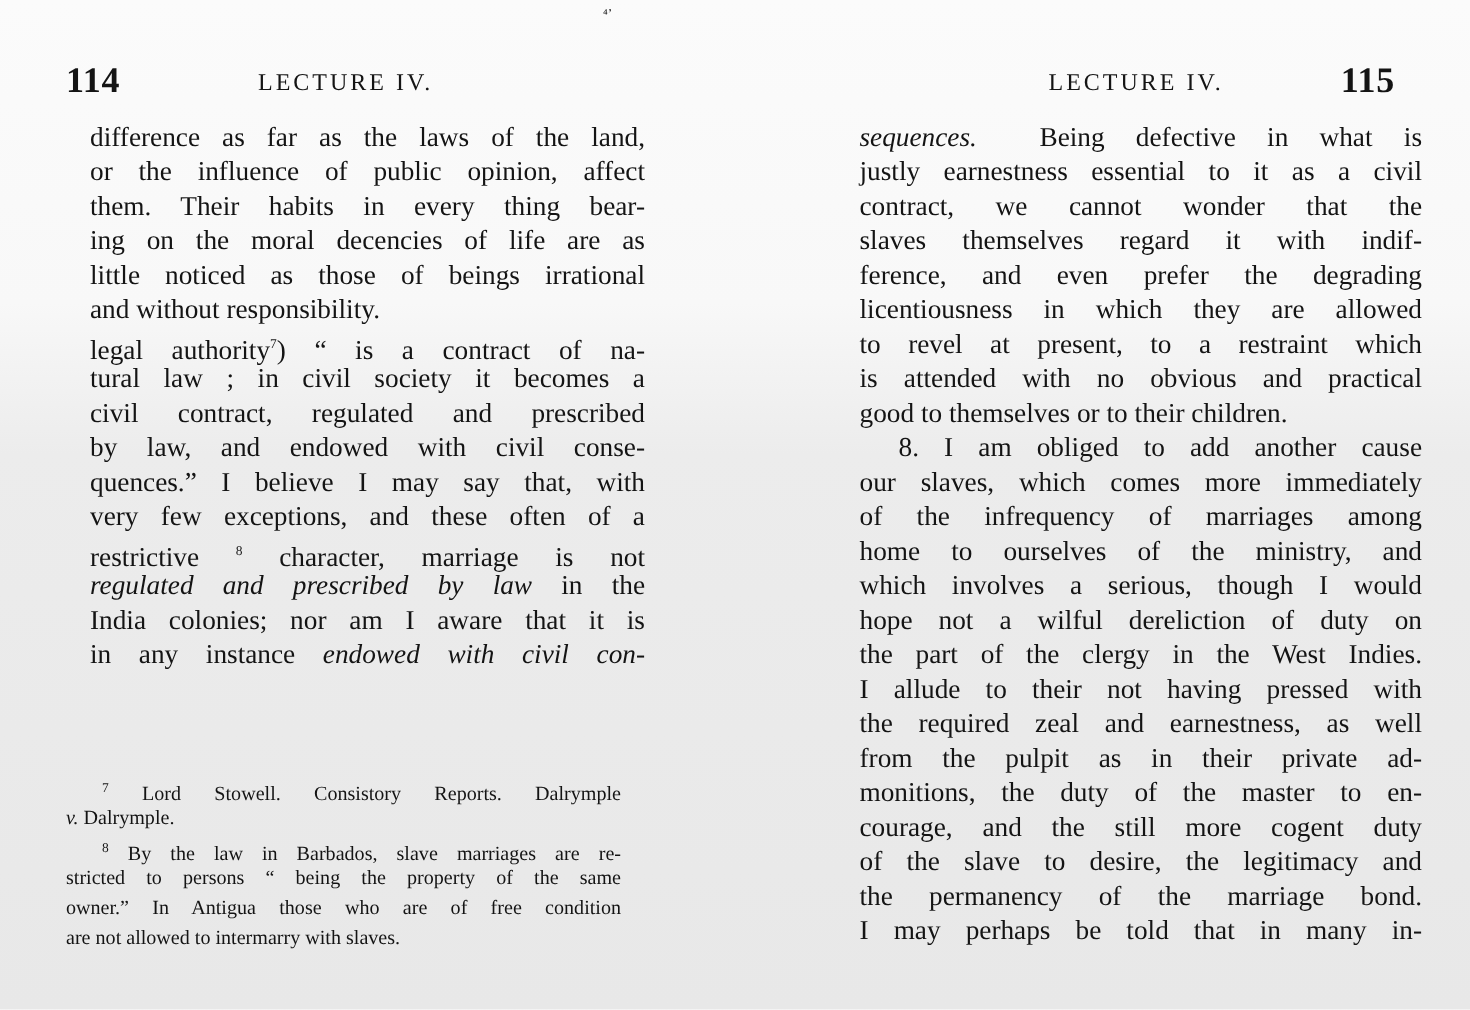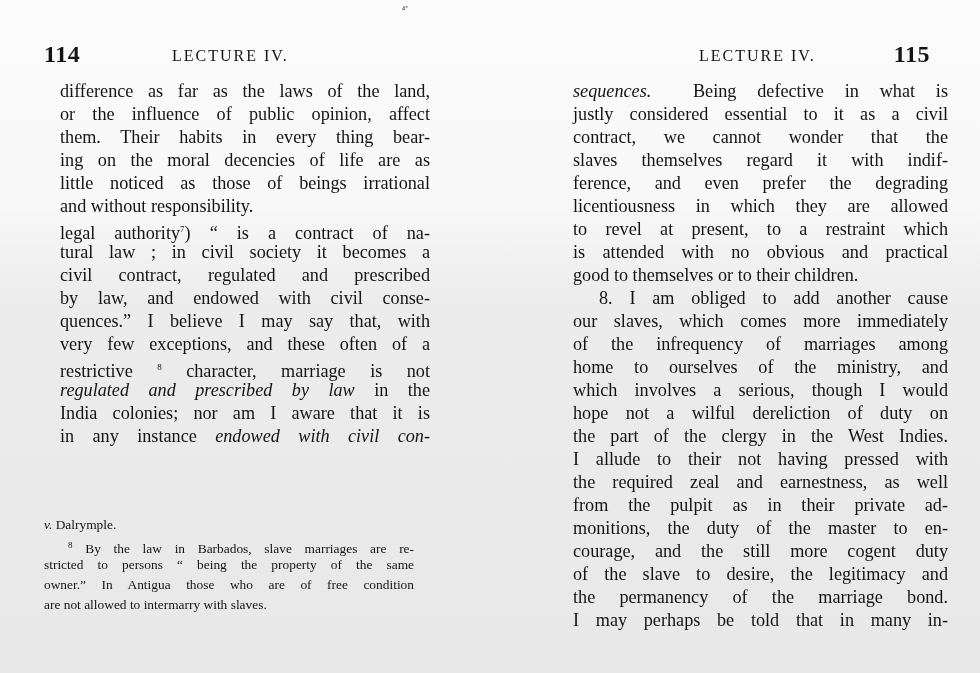--- a/index.html
+++ b/index.html
@@ -60,36 +60,37 @@
     <span class="line">civil contract, regulated and prescribed</span>
     <span class="line">by law, and endowed with civil conse-</span>
     <span class="line">quences.”  I believe I may say that, with</span>
     <span class="line">very few exceptions, and these often of a</span>
     <span class="line"><span>restrictive</span> <span class="sup">8</span> <span>character, marriage is not</span></span>
     <span class="line"><span class="it">regulated and prescribed by law</span> <span>in the</span></span>
     <span class="line">India colonies; nor am I aware that it is</span>
     <span class="line"><span>in any instance</span> <span class="it">endowed with civil con-</span></span>
   </div>
   <div class="footnotes">
+    <span class="fn-line indent"><span class="sup">7</span> <span>Lord Stowell.  Consistory Reports.  Dalrymple</span></span>
     <span class="fn-line last"><span class="it">v.</span> <span>Dalrymple.</span></span>
     <span class="fn-line indent"><span class="sup">8</span> <span>By the law in Barbados, slave marriages are re-</span></span>
     <span class="fn-line">stricted to persons “ being the property of the same</span>
     <span class="fn-line">owner.”  In Antigua those who are of free condition</span>
     <span class="fn-line last">are not allowed to intermarry with slaves.</span>
   </div>
 </div>
 
 <div class="page page-right">
   <div class="running-head">
     <span class="head-title">LECTURE IV.</span>
     <span class="folio">115</span>
   </div>
   <div class="body-text">
     <span class="line"><span class="it">sequences.</span>&nbsp; <span>Being defective in what is</span></span>
-    <span class="line">justly considered essential to it as a civil</span>
+    <span class="line">justly earnestness essential to it as a civil</span>
     <span class="line">contract, we cannot wonder that the</span>
     <span class="line">slaves themselves regard it with indif-</span>
     <span class="line">ference, and even prefer the degrading</span>
     <span class="line">licentiousness in which they are allowed</span>
     <span class="line">to revel at present, to a restraint which</span>
     <span class="line">is attended with no obvious and practical</span>
     <span class="line last">good to themselves or to their children.</span>
     <span class="line indent">8. I am obliged to add another cause</span>
     <span class="line">our slaves, which comes more immediately</span>
     <span class="line">of the infrequency of marriages among</span>

